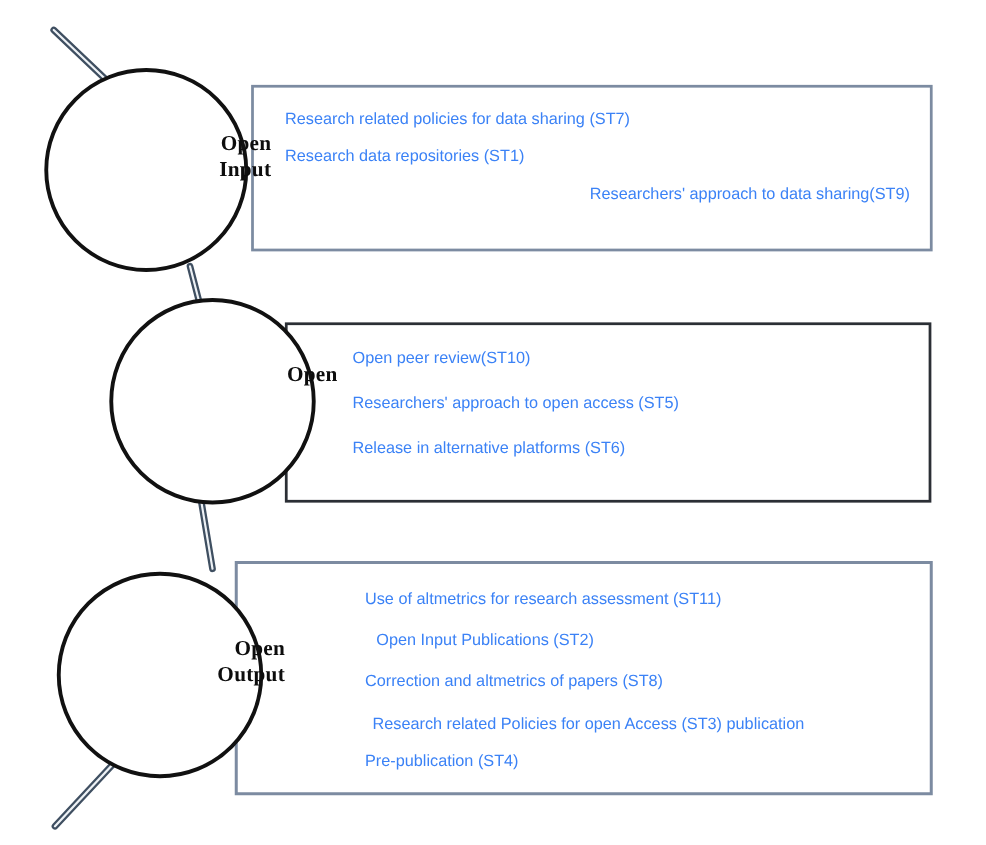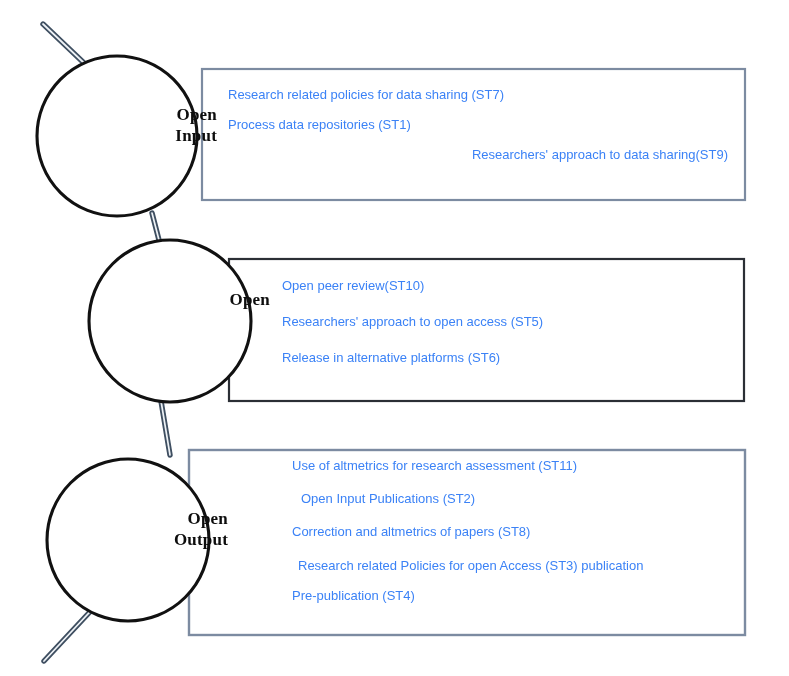--- a/index.html
+++ b/index.html
@@ -97,31 +97,31 @@
     <span class="ln">Open</span>
   </div>
 
   <div class="node-label" style="left:28px; top:509px; width:200px;">
     <span class="ln">Open</span>
     <span class="ln">Output</span>
   </div>
 
   <div class="item-list" style="left:228px; top:88px; width:500px;">
     <div class="item-line" style="margin-bottom:17px;">Research related policies for data sharing (ST7)</div>
-    <div class="item-line" style="margin-bottom:17px;">Process data repositories  (ST1)</div>
+    <div class="item-line" style="margin-bottom:17px;">Research data repositories  (ST1)</div>
     <div class="item-line" style="margin-left:7px;text-align:right;">Researchers' approach to data sharing(ST9)</div>
   </div>
 
   <div class="item-list" style="left:282px; top:279px; width:470px;">
     <div class="item-line" style="margin-bottom:23px;">Open peer review(ST10)</div>
     <div class="item-line" style="margin-bottom:23px;">Researchers' approach to open access (ST5)</div>
     <div class="item-line">Release in alternative platforms (ST6)</div>
   </div>
 
-  <div class="item-list" style="left:292px; top:459px; width:450px;">
+  <div class="item-list" style="left:292px; top:472px; width:450px;">
     <div class="item-line" style="margin-bottom:20px;">Use of altmetrics for research assessment (ST11)</div>
     <div class="item-line" style="margin-left:9px; margin-bottom:20px;">Open Input Publications (ST2)</div>
     <div class="item-line" style="margin-bottom:20px;">Correction and altmetrics of papers (ST8)</div>
     <div class="item-line wrap" style="margin-left:6px; margin-bottom:15px; line-height:1.25; width:430px;">Research related Policies for open Access (ST3) publication</div>
     <div class="item-line">Pre-publication (ST4)</div>
   </div>
 
 </div>
 
 </body></html>

